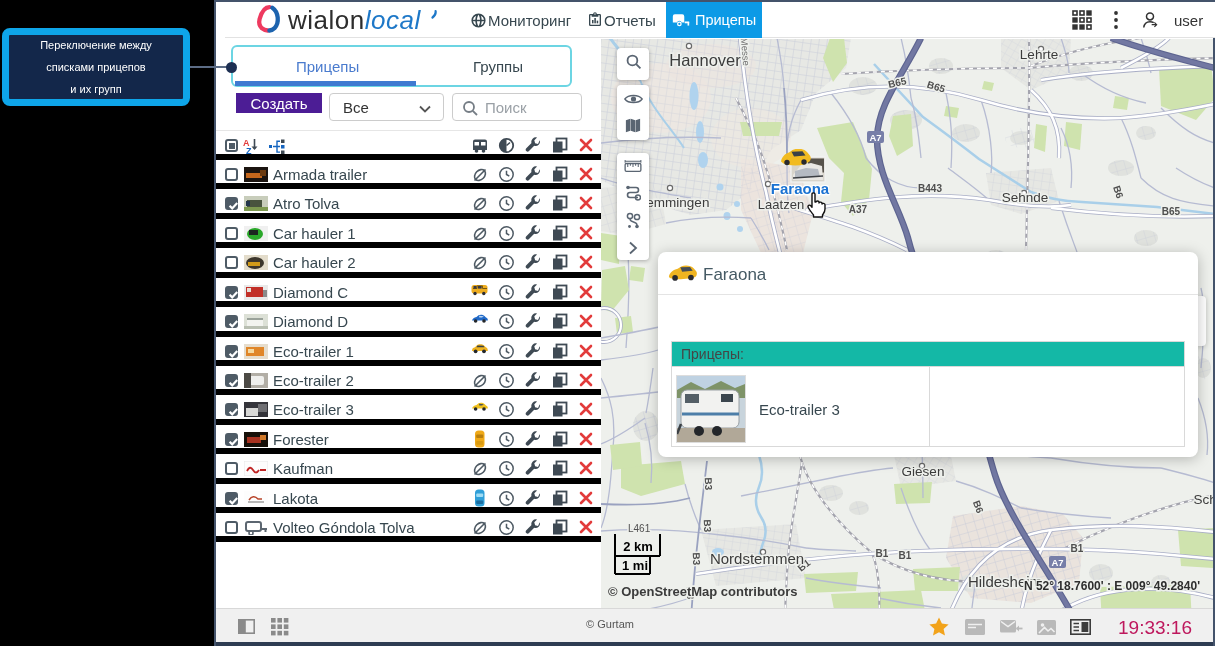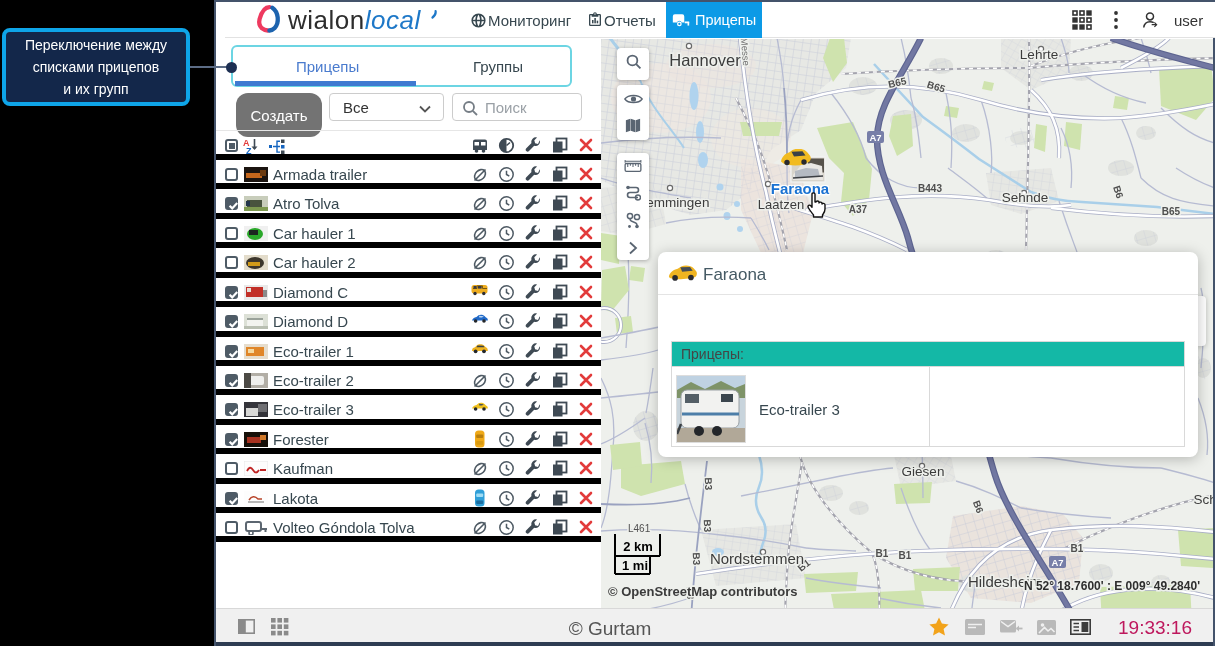--- a/index.html
+++ b/index.html
@@ -1,31 +1,31 @@
 <!DOCTYPE html>
 <html><head><meta charset="utf-8">
 <style>
 * { margin:0; padding:0; box-sizing:border-box; }
 html,body { width:1215px; height:646px; background:#000; overflow:hidden; font-family:"Liberation Sans",sans-serif; }
 #app { position:absolute; left:214px; top:0; width:1001px; height:646px; background:#fff; border:2px solid #44536b; border-bottom:none; }
 #botstrip { position:absolute; left:216px; top:642px; width:997px; height:4px; background:#2e3c52; z-index:60; }
 
-#tip { position:absolute; left:2px; top:28px; width:188px; height:78px; background:#13274a; border:4px solid #0ea5e9; border-radius:8px; color:#fff; font-size:14px; line-height:22px; text-align:center; display:flex; align-items:center; justify-content:center; z-index:70; }
+#tip { position:absolute; left:2px; top:28px; width:188px; height:78px; background:#13274a; border:7px solid #0ea5e9; border-radius:8px; color:#fff; font-size:11px; line-height:22px; text-align:center; display:flex; align-items:center; justify-content:center; z-index:70; }
 #tipline { position:absolute; left:190px; top:66px; width:40px; height:2px; background:#5c6c85; z-index:70; }
 #tipdot { position:absolute; left:226px; top:62px; width:11px; height:11px; border-radius:50%; background:#1d2f52; z-index:70; }
 
 #hdr { position:absolute; left:9px; top:0; width:997px; height:36px; background:#fff; border-bottom:1px solid #e2e2e2; z-index:30; }
 .hmenu { position:absolute; top:0; height:36px; display:flex; align-items:center; gap:1px; font-size:15px; color:#37474f; }
 #mtab3 { background:#0c9ae6; color:#fff; }
 
 #panel { position:absolute; left:0; top:37px; width:385px; height:569px; background:#fff; z-index:10; }
 #tabbox { position:absolute; left:15px; top:6px; width:341px; height:42px; border:2px solid #6cd5e3; border-radius:6px; }
 #tabund { position:absolute; left:19px; top:42px; width:181px; height:5px; background:#3f7ad1; }
 .tabt { position:absolute; top:11px; font-size:15px; }
-#btncreate { position:absolute; left:20px; top:54px; width:86px; height:44px; background:#737373; color:#fff; font-size:15px; border-radius:12px; display:flex; align-items:center; justify-content:center; }
+#btncreate { position:absolute; left:20px; top:54px; width:86px; height:20px; background:#4c1d95; color:#fff; font-size:15px; border-radius:0; display:flex; align-items:center; justify-content:center; }
 #selall { position:absolute; left:113px; top:54px; width:115px; height:28px; border:1px solid #ccc; border-radius:4px; font-size:15px; color:#333; display:flex; align-items:center; padding-left:13px; }
 #srch { position:absolute; left:236px; top:54px; width:130px; height:28px; border:1px solid #ccc; border-radius:4px; font-size:15px; color:#9aa0a6; display:flex; align-items:center; padding-left:32px; }
 #tbl { position:absolute; left:0; top:91px; width:385px; border-top:1px solid #e6e6e6; }
 .row { position:relative; height:29.43px; border-bottom:6px solid #000000; }
 .cb { position:absolute; left:9px; top:8px; width:13px; height:13px; border:2px solid #4e5b66; border-radius:3px; background:#fff; }
 .cbc { background:#4e5b66; }
 .cbc svg { position:absolute; left:0px; top:0px; }
 .thumb { position:absolute; left:28px; top:7px; width:24px; height:15px; }
 .nm { position:absolute; left:57px; top:6px; font-size:15px; color:#37474f; white-space:nowrap; }
 .ric { position:absolute; top:5px; width:18px; height:19px; display:flex; align-items:center; justify-content:center; }
@@ -1096,21 +1096,21 @@
           <rect x="6.4" y="0" width="4.6" height="4.6"></rect>
           <rect x="12.8" y="0" width="4.6" height="4.6"></rect>
           <rect x="0" y="6.4" width="4.6" height="4.6"></rect>
           <rect x="6.4" y="6.4" width="4.6" height="4.6"></rect>
           <rect x="12.8" y="6.4" width="4.6" height="4.6"></rect>
           <rect x="0" y="12.8" width="4.6" height="4.6"></rect>
           <rect x="6.4" y="12.8" width="4.6" height="4.6"></rect>
           <rect x="12.8" y="12.8" width="4.6" height="4.6"></rect>
         </g>
       </svg>
-<div style="position:absolute;left:114px;width:560px;text-align:center;font-size:19px;color:#555;top:9px">© Gurtam</div>
+<div style="position:absolute;left:114px;width:560px;text-align:center;font-size:11px;color:#555;top:9px">© Gurtam</div>
 <svg width="20" height="19" viewBox="0 0 20 19" style="position:absolute;left:713px;top:8px">
         <path d="M10 0.5 L12.9 6.6 L19.6 7.4 L14.6 12 L16 18.6 L10 15.2 L4 18.6 L5.4 12 L0.4 7.4 L7.1 6.6z" fill="#f2a31b"></path>
       </svg>
 <svg width="20" height="16" viewBox="0 0 20 16" style="position:absolute;left:749px;top:10px">
         <rect width="20" height="16" rx="1.5" fill="#b9b9b9"></rect>
         <path d="M3 5.5 H17 M3 8.5 H11" stroke="#f0f0f0" stroke-width="1.6"></path>
       </svg>
 <svg width="23" height="15" viewBox="0 0 23 15" style="position:absolute;left:784px;top:11px">
         <rect width="16" height="12.5" rx="1.5" fill="#b9b9b9"></rect>
         <path d="M1 1.5 L8 6.5 L15 1.5" fill="none" stroke="#f0f0f0" stroke-width="1.5"></path>

